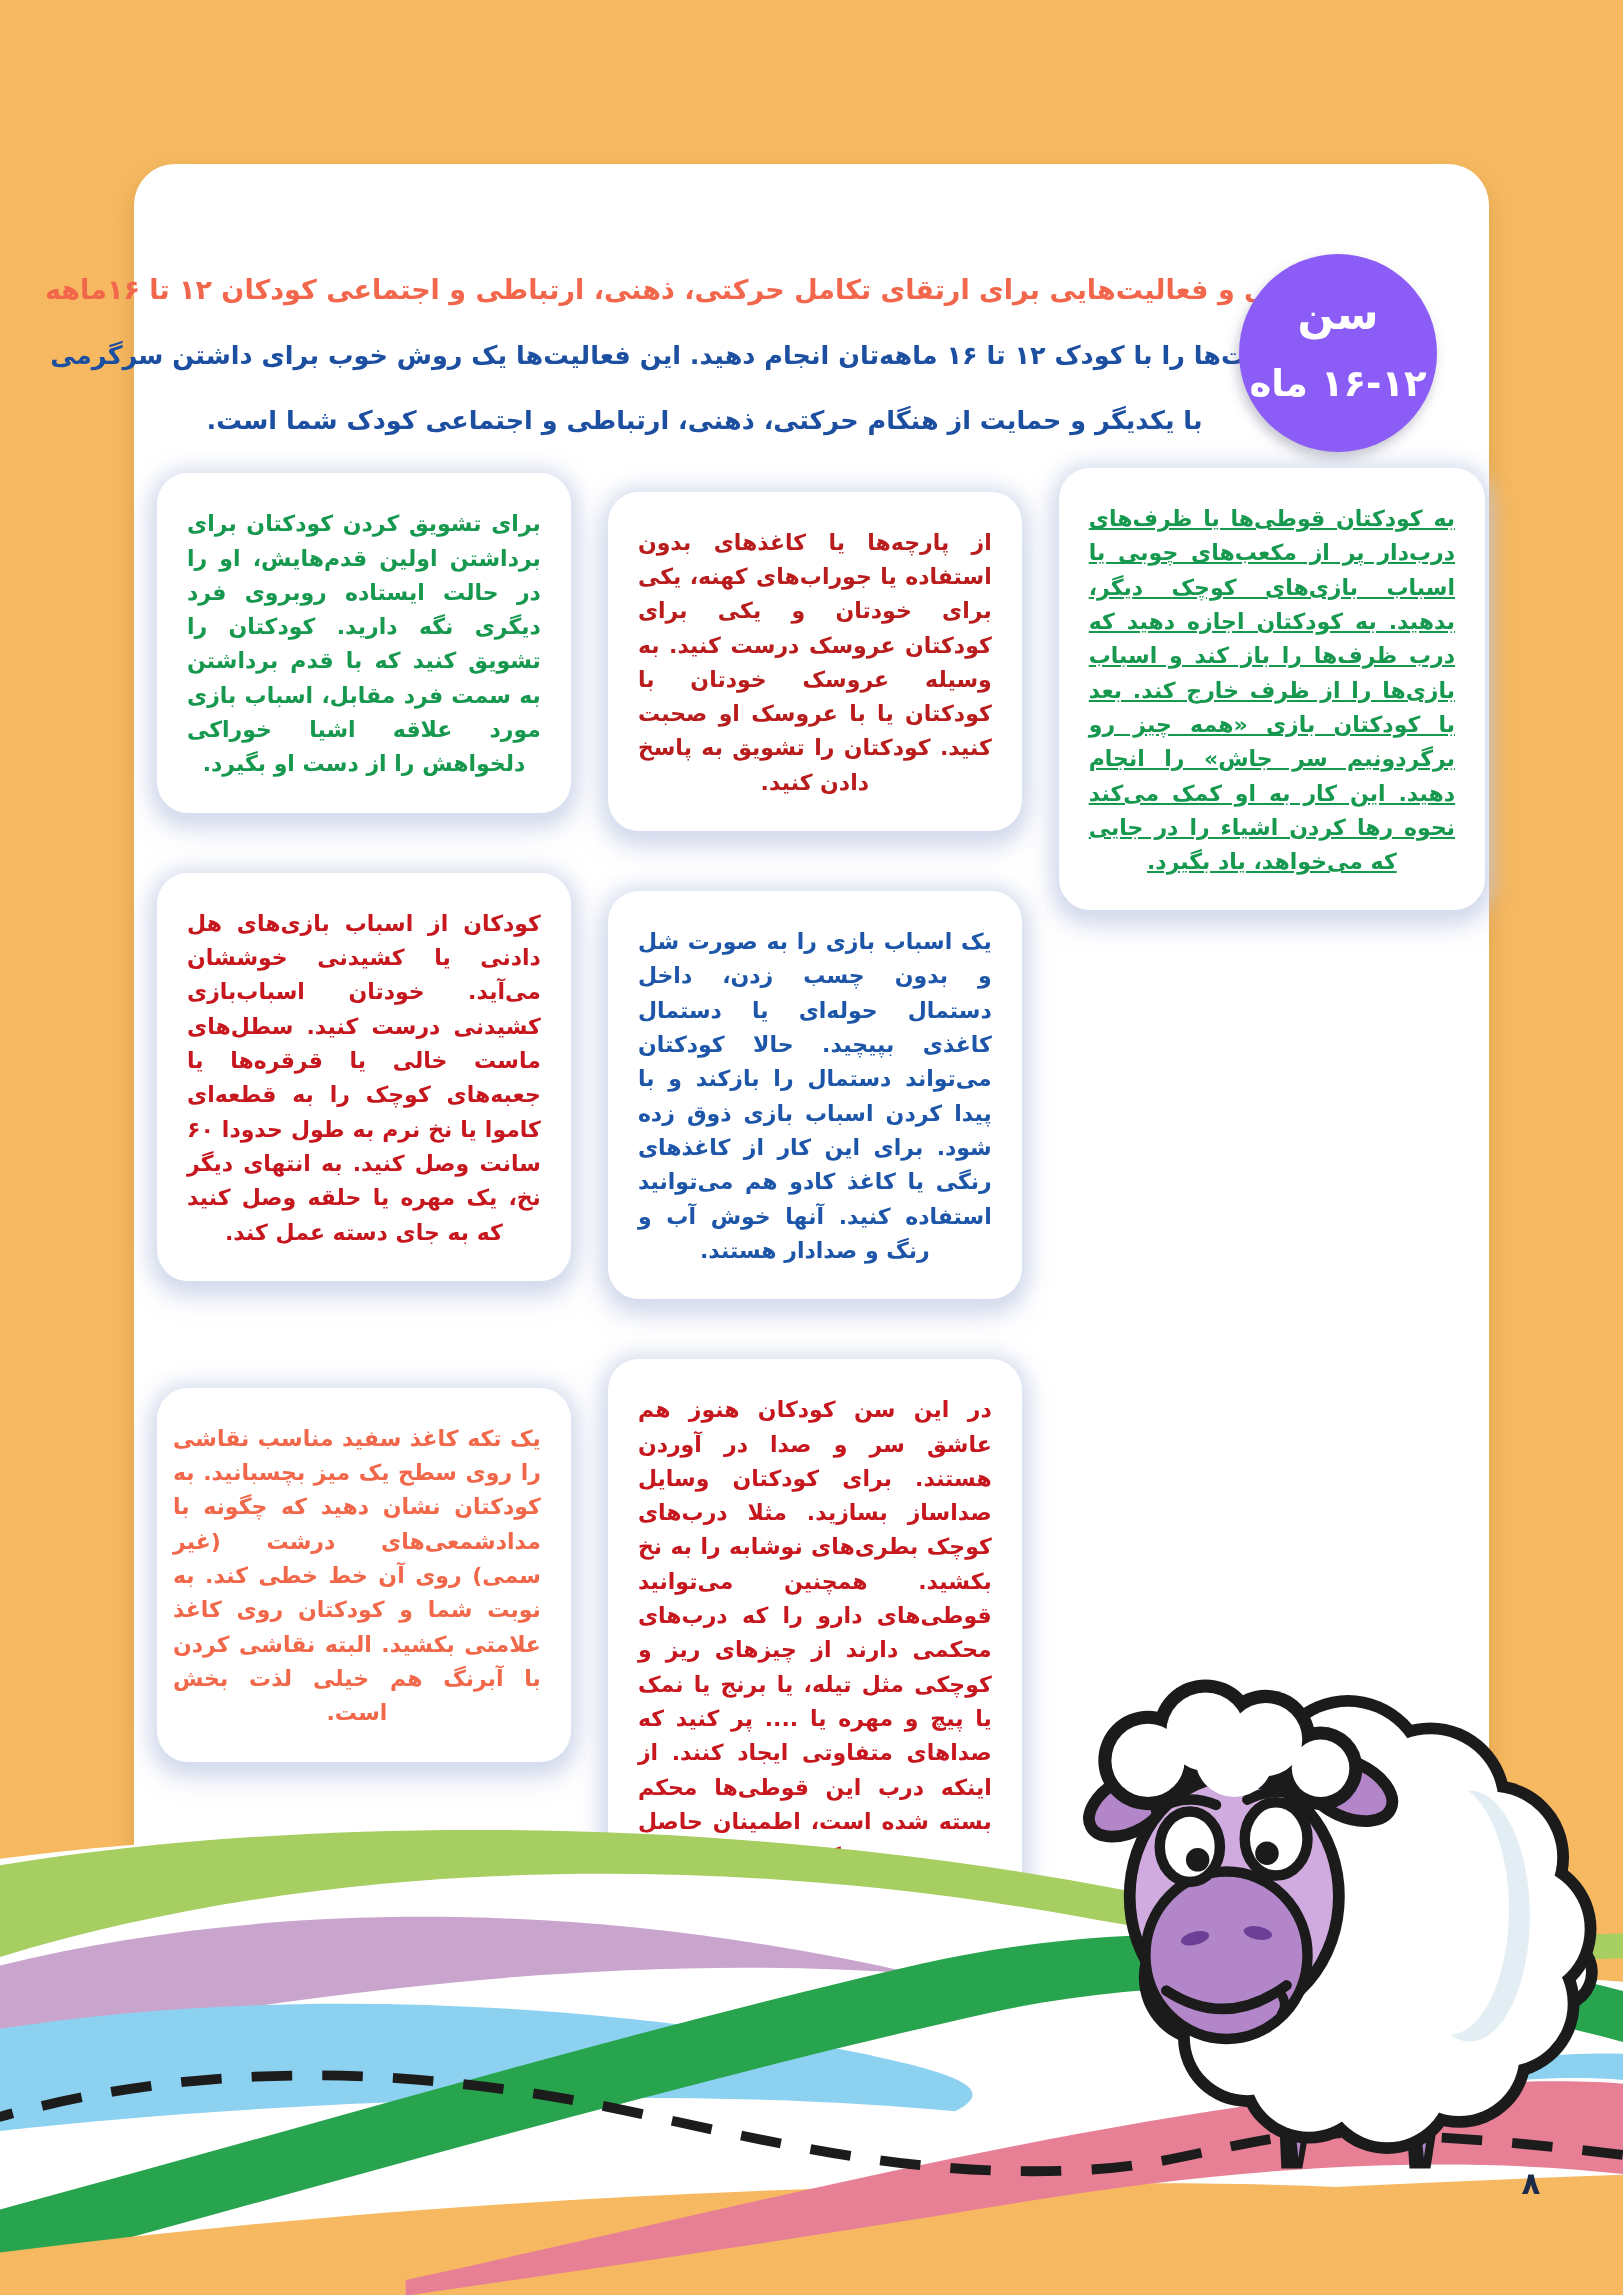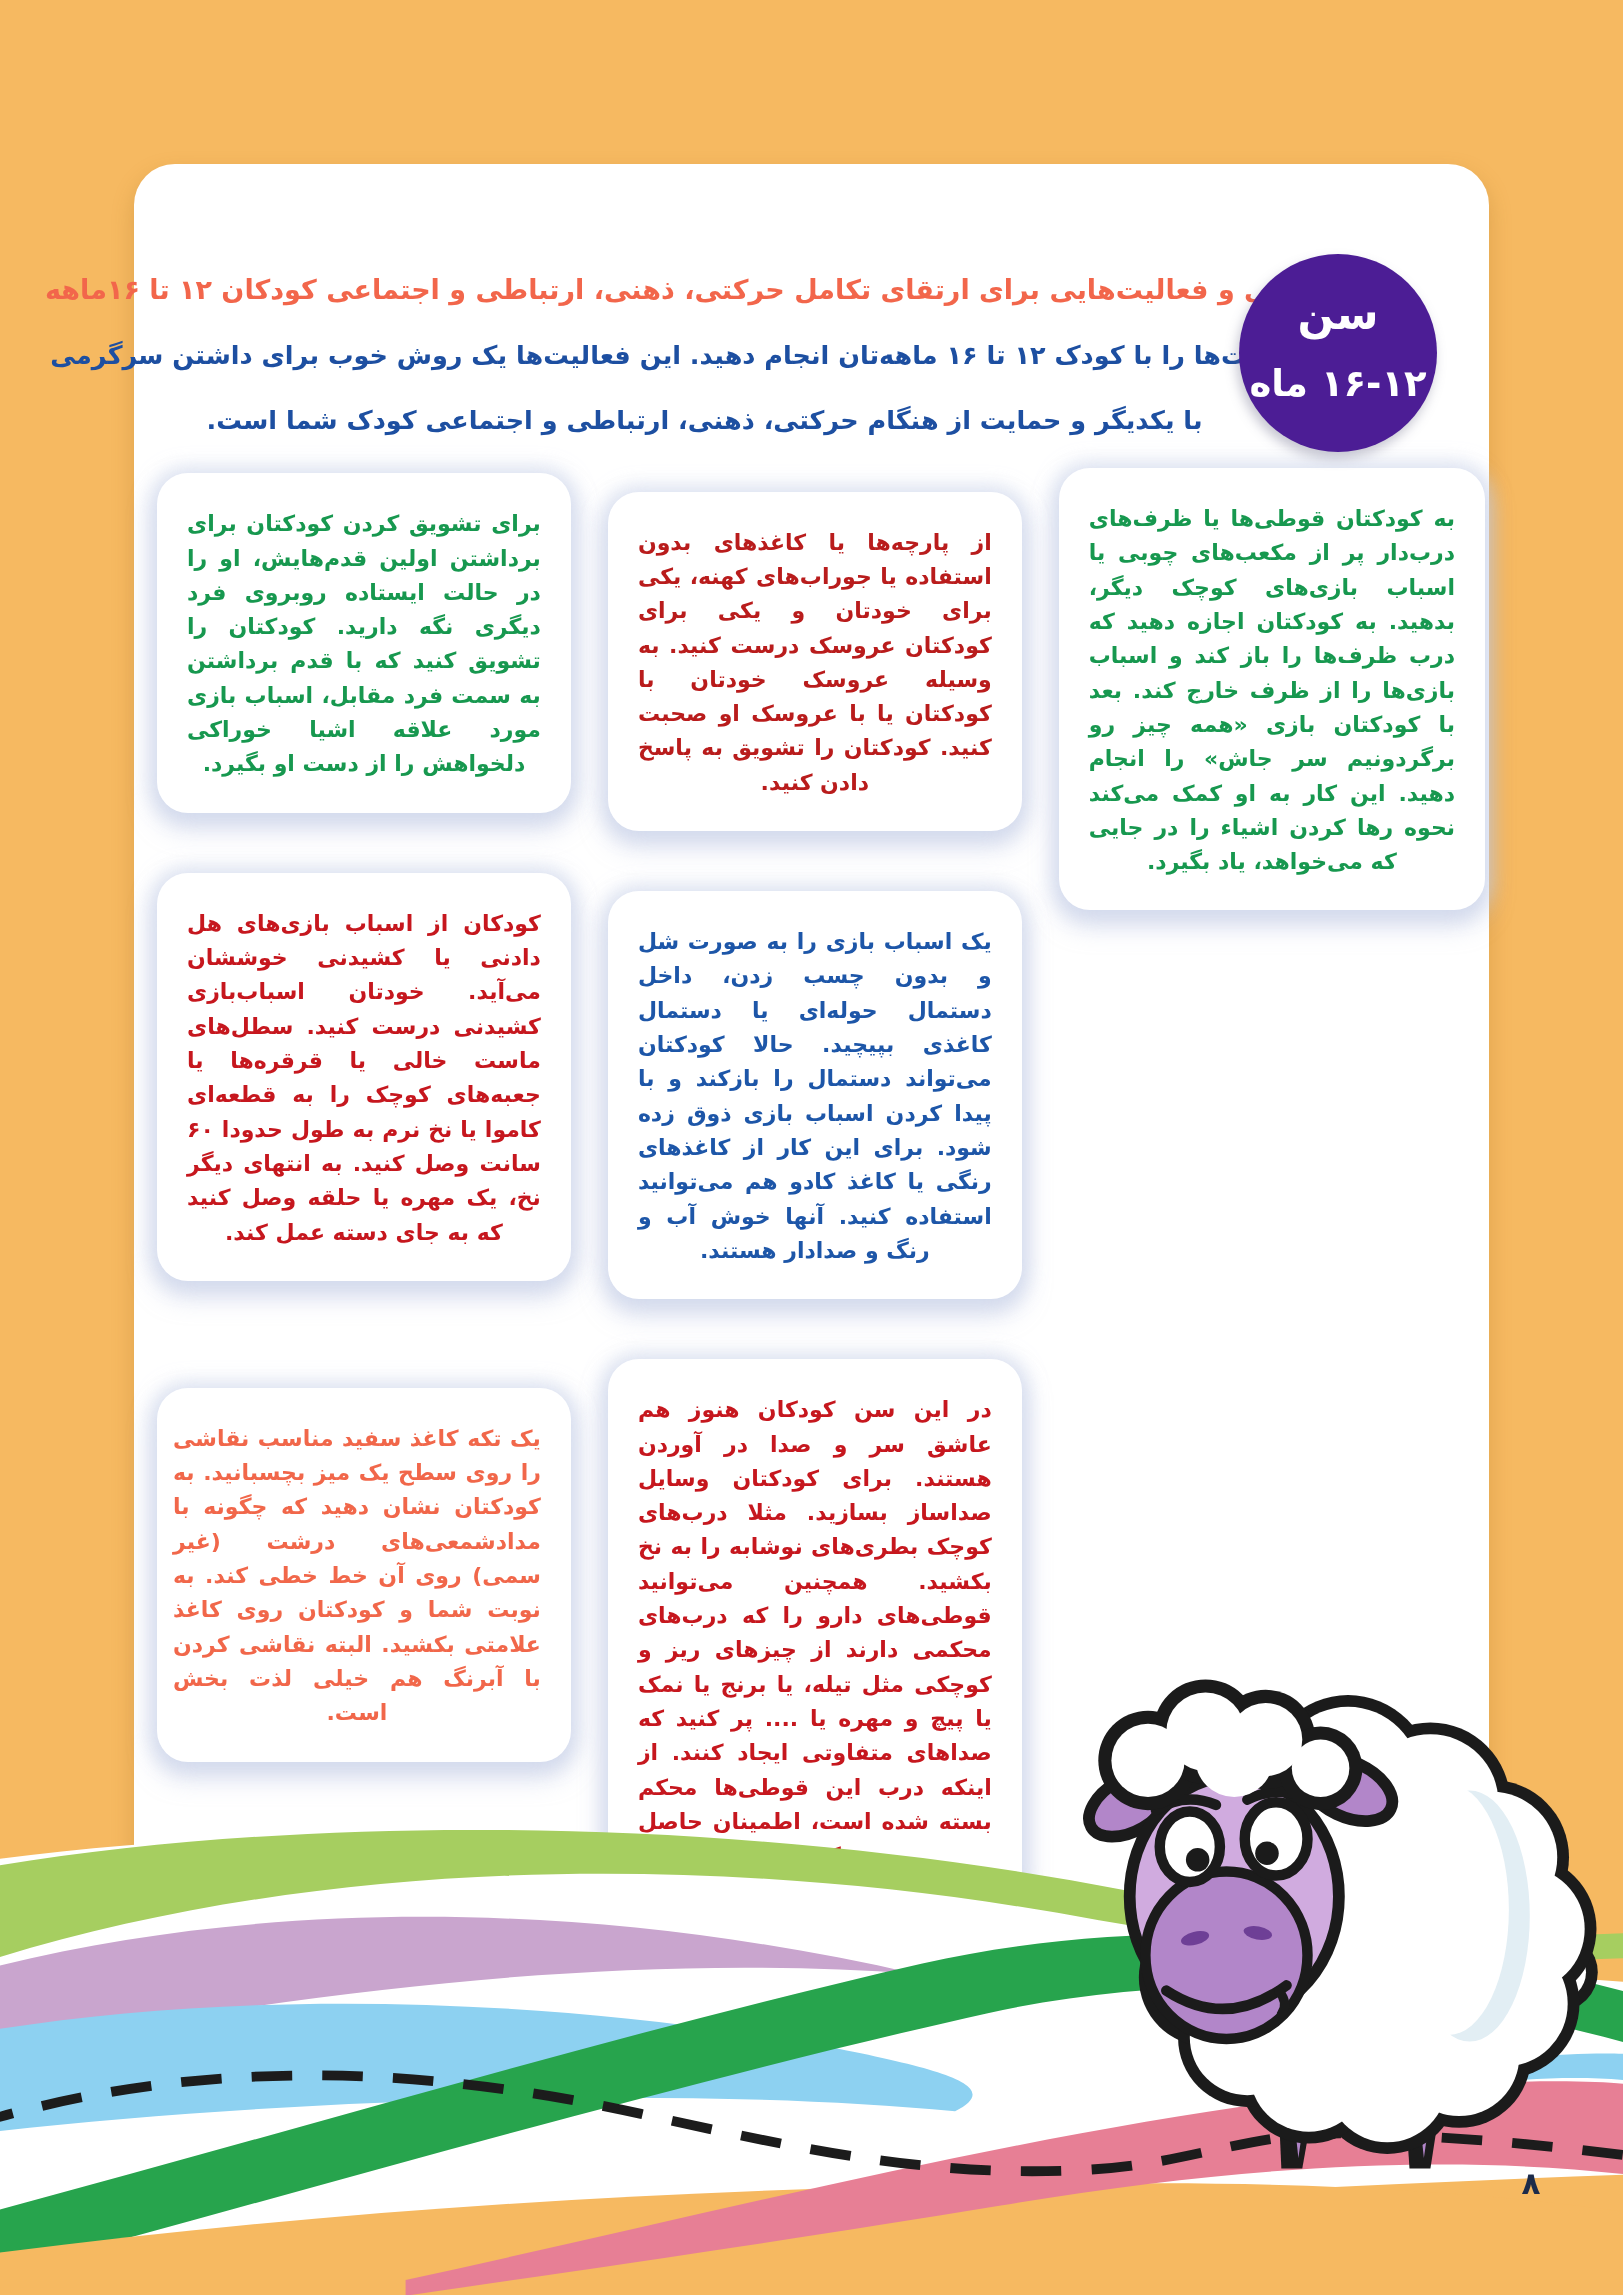--- a/index.html
+++ b/index.html
@@ -59,29 +59,29 @@
   <div class="card"></div>
 
   <div class="header">
     <div class="title" style="color: rgb(242, 102, 75);">سرگرمی و فعالیت‌هایی برای ارتقای تکامل حرکتی، ذهنی، ارتباطی و اجتماعی کودکان ۱۲ تا ۱۶ماهه</div>
     <div class="intro" style="color: rgb(29, 79, 161);">
       <div>این فعالیت‌ها را با کودک ۱۲ تا ۱۶ ماهه‌تان انجام دهید. این فعالیت‌ها یک روش خوب برای داشتن سرگرمی</div>
       <div>با یکدیگر و حمایت از هنگام حرکتی، ذهنی، ارتباطی و اجتماعی کودک شما است.</div>
     </div>
   </div>
 
-  <div class="badge" style="background-color: #4c1d95;">
+  <div class="badge" style="background-color: #8b5cf6;">
     <div class="b1">سن</div>
     <div class="b2">۱۶-۱۲ ماه</div>
   </div>
 
   <div class="grid">
     <div class="col right">
       <div class="abox">
-        <p style="color: rgb(23, 152, 79);">به کودکتان قوطی‌ها یا ظرف‌های درب‌دار پر از مکعب‌های چوبی یا اسباب بازی‌های کوچک دیگر، بدهید. به کودکتان اجازه دهید که درب ظرف‌ها را باز کند و اسباب بازی‌ها را از ظرف خارج کند. بعد با کودکتان بازی «همه چیز رو برگردونیم سر جاش» را انجام دهید. این کار به او کمک می‌کند نحوه رها کردن اشیاء را در جایی که می‌خواهد، یاد بگیرد.</p>
+        <p style="color: rgb(23, 152, 79); text-decoration: underline;">به کودکتان قوطی‌ها یا ظرف‌های درب‌دار پر از مکعب‌های چوبی یا اسباب بازی‌های کوچک دیگر، بدهید. به کودکتان اجازه دهید که درب ظرف‌ها را باز کند و اسباب بازی‌ها را از ظرف خارج کند. بعد با کودکتان بازی «همه چیز رو برگردونیم سر جاش» را انجام دهید. این کار به او کمک می‌کند نحوه رها کردن اشیاء را در جایی که می‌خواهد، یاد بگیرد.</p>
       </div>
     </div>
     <div class="col mid">
       <div class="abox">
         <p style="color: #b91c1c;">از پارچه‌ها یا کاغذهای بدون استفاده یا جوراب‌های کهنه، یکی برای خودتان و یکی برای کودکتان عروسک درست کنید. به وسیله عروسک خودتان با کودکتان یا با عروسک او صحبت کنید. کودکتان را تشویق به پاسخ دادن کنید.</p>
       </div>
       <div class="abox">
         <p style="color: rgb(29, 86, 168);">یک اسباب بازی را به صورت شل و بدون چسب زدن، داخل دستمال حوله‌ای یا دستمال کاغذی بپیچید. حالا کودکتان می‌تواند دستمال را بازکند و با پیدا کردن اسباب بازی ذوق زده شود. برای این کار از کاغذهای رنگی یا کاغذ کادو هم می‌توانید استفاده کنید. آنها خوش آب و رنگ و صدادار هستند.</p>
       </div>
       <div class="abox">

